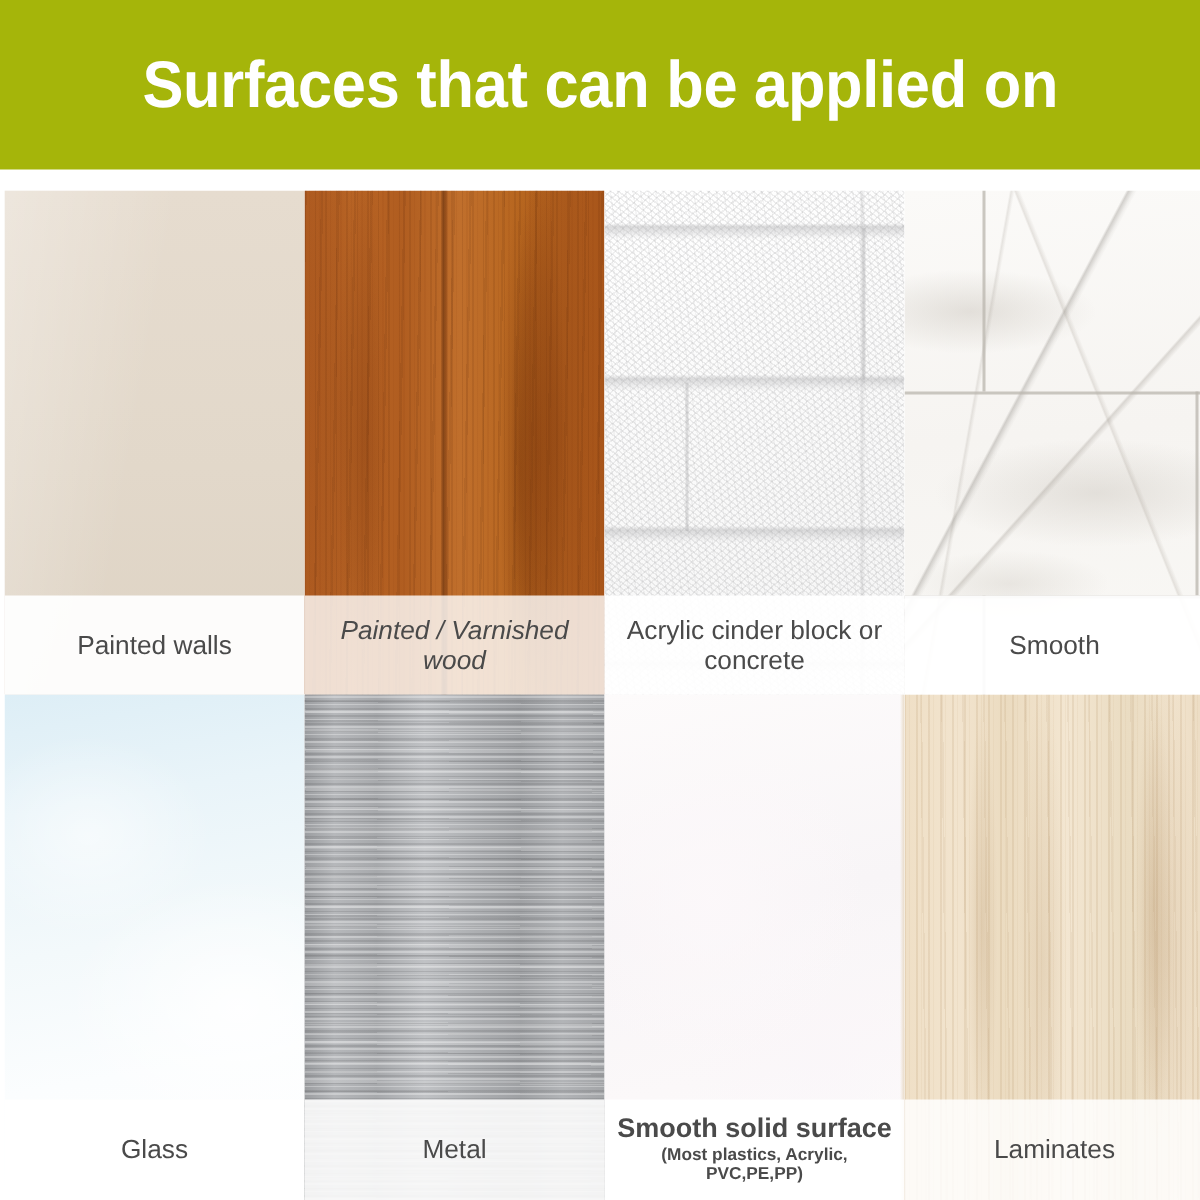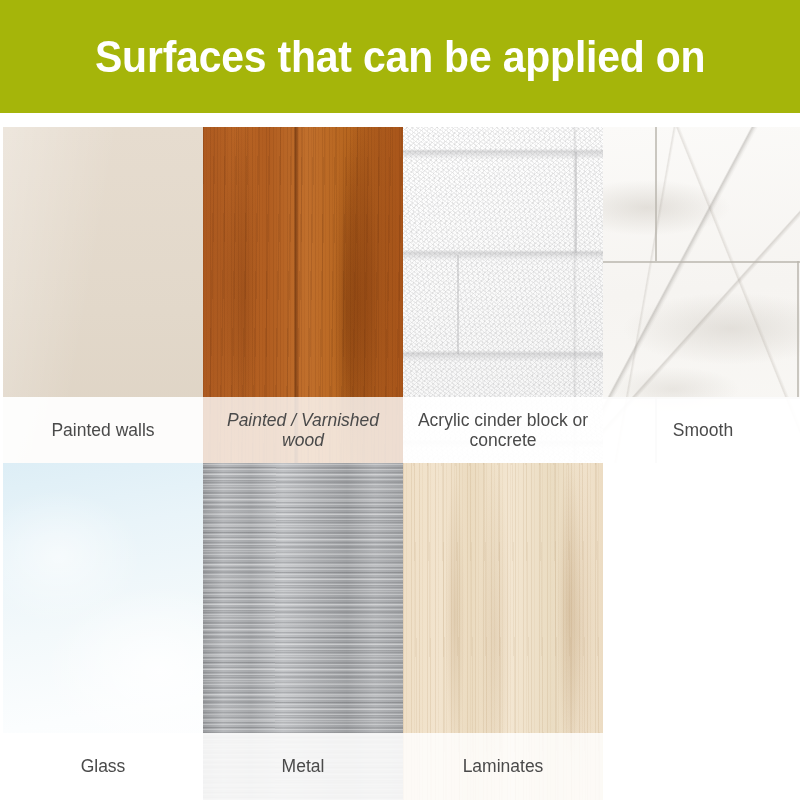--- a/index.html
+++ b/index.html
@@ -305,20 +305,29 @@
       </div>
     </div>
 
     <div class="surface-cell row2">
       <div class="tile-art tex-metal"></div>
       <div class="cell-label" style="background: rgba(250,250,250,0.92);">
         <div class="label-main">Metal</div>
       </div>
     </div>
 
+    <div class="surface-cell row2">
+      <div class="tile-art tex-smooth">
+        <div class="smooth-edge"></div>
+      </div>
+      <div class="cell-label strong" style="background: rgba(255,255,255,0.90);">
+        <div class="label-main">Smooth solid surface</div>
+        <div class="label-sub">(Most plastics, Acrylic, PVC,PE,PP)</div>
+      </div>
+    </div>
 
     <div class="surface-cell row2">
       <div class="tile-art tex-laminate"></div>
       <div class="cell-label" style="background: rgba(255,255,255,0.84); text-align: right;">
         <div class="label-main">Laminates</div>
       </div>
     </div>
 
   </div>
 </div>

